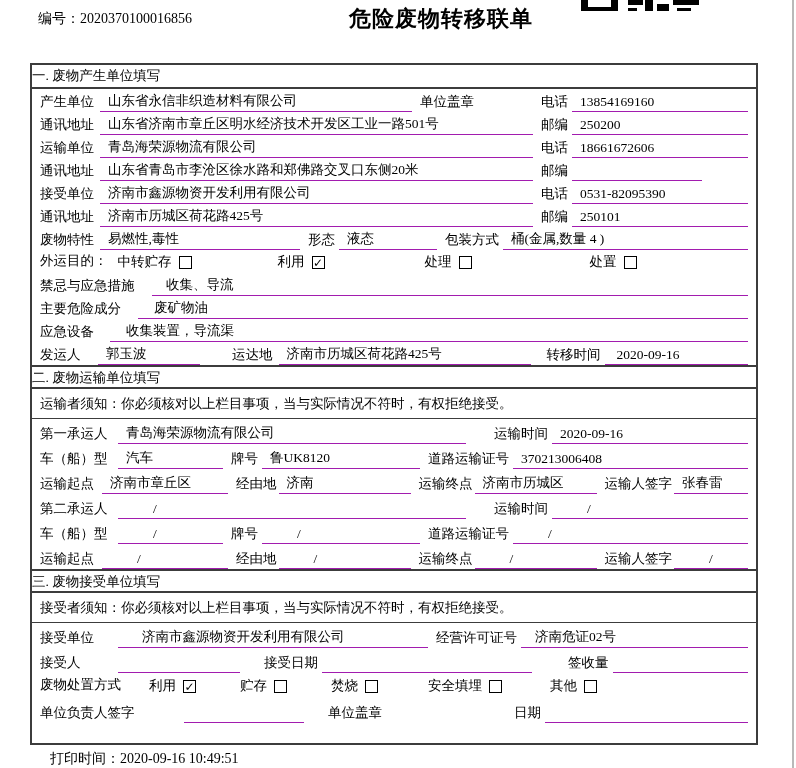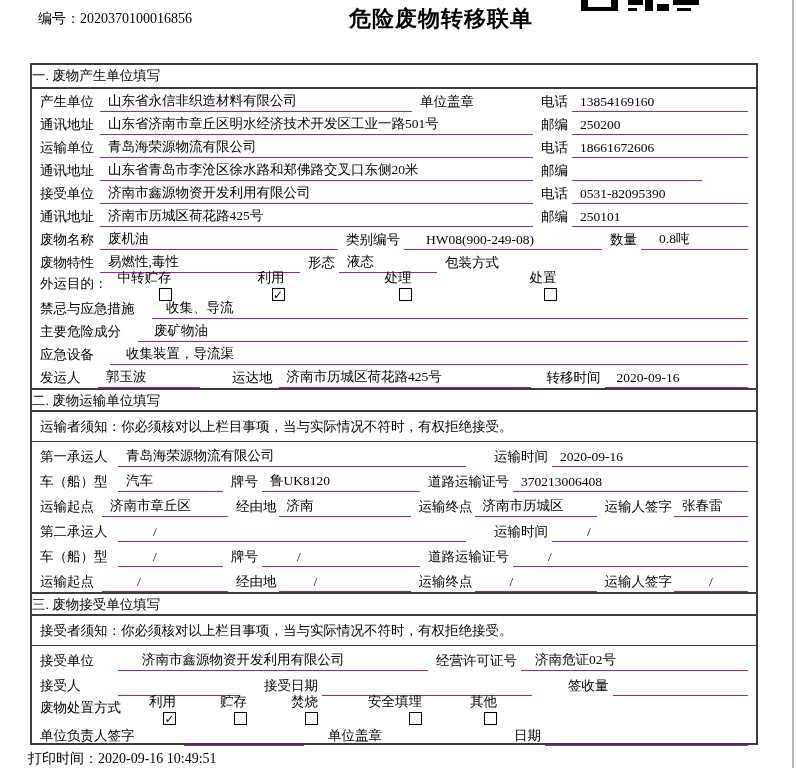--- a/index.html
+++ b/index.html
@@ -31,23 +31,23 @@
   .val { border-bottom:1px solid #a21caf; white-space:nowrap; overflow:hidden;
     padding:0 4px 1px 8px; flex:none; }
   .fill { flex:1 1 auto; }
   .slash { padding-left:35px; } .gap8 { margin-left:8px; }
   .pushR { margin-left:auto; }
 
   .cb { display:inline-flex; align-items:center; justify-content:center;
     width:13px; height:13px; border:1.5px solid #000; margin-left:7px;
     font-size:12px; line-height:1; font-weight:bold; position:relative; top:1px;
     font-family:"DejaVu Sans",sans-serif; }
-  .opt { display:inline-flex; align-items:flex-end; white-space:nowrap;flex-direction:column; }
-
-  .print-line { position:absolute; left:28px; top:750px; font-size:14px; white-space:nowrap; }
+  .opt { display:inline-flex; align-items:center; white-space:nowrap; }
+
+  .print-line { position:absolute; left:50px; top:750px; font-size:14px; white-space:nowrap; }
   .page-right-edge { position:absolute; right:2px; top:0; width:2px; height:768px; background:#b9b9b9; }
 </style>
 </head>
 <body>
 
 <div class="page">
 
   <div class="doc-header">
     <div class="doc-number"><span>编号：</span><span>2020370100016856</span></div>
     <div class="doc-title">危险废物转移联单</div>
@@ -104,35 +104,28 @@
       <span class="val" style="width:176px">0531-82095390</span>
     </div>
 
     <div class="row h23">
       <span class="lbl" style="width:60px">通讯地址</span>
       <span class="val fill">济南市历城区荷花路425号</span>
       <span class="lbl gap8" style="margin-right:4px">邮编</span>
       <span class="val" style="width:176px">250101</span>
     </div>
 
-    <div class="row h23">
-      <span class="lbl" style="width:60px">废物名称</span>
-      <span class="val" style="width:238px">废机油</span>
-      <span class="lbl gap8" style="margin-right:4px">类别编号</span>
-      <span class="val" style="width:198px;padding-left:22px">HW08(900-249-08)</span>
-      <span class="lbl gap8" style="margin-right:4px">数量</span>
-      <span class="val fill" style="padding-left:18px">0.8吨</span>
-    </div>
 
     <div class="row h23">
       <span class="lbl" style="width:60px">废物特性</span>
       <span class="val" style="width:200px">易燃性,毒性</span>
       <span class="lbl gap8" style="margin-right:4px">形态</span>
       <span class="val" style="width:98px">液态</span>
       <span class="lbl gap8" style="margin-right:4px">包装方式</span>
+      <span class="val fill">桶(金属,数量 4 )</span>
     </div>
 
     <div class="row h23 mid">
       <span class="lbl">外运目的：</span>
       <span class="opt" style="margin-left:10px">
         <span>中转贮存</span>
         <span class="cb"></span>
       </span>
       <span class="opt" style="margin-left:86px">
         <span>利用</span>

